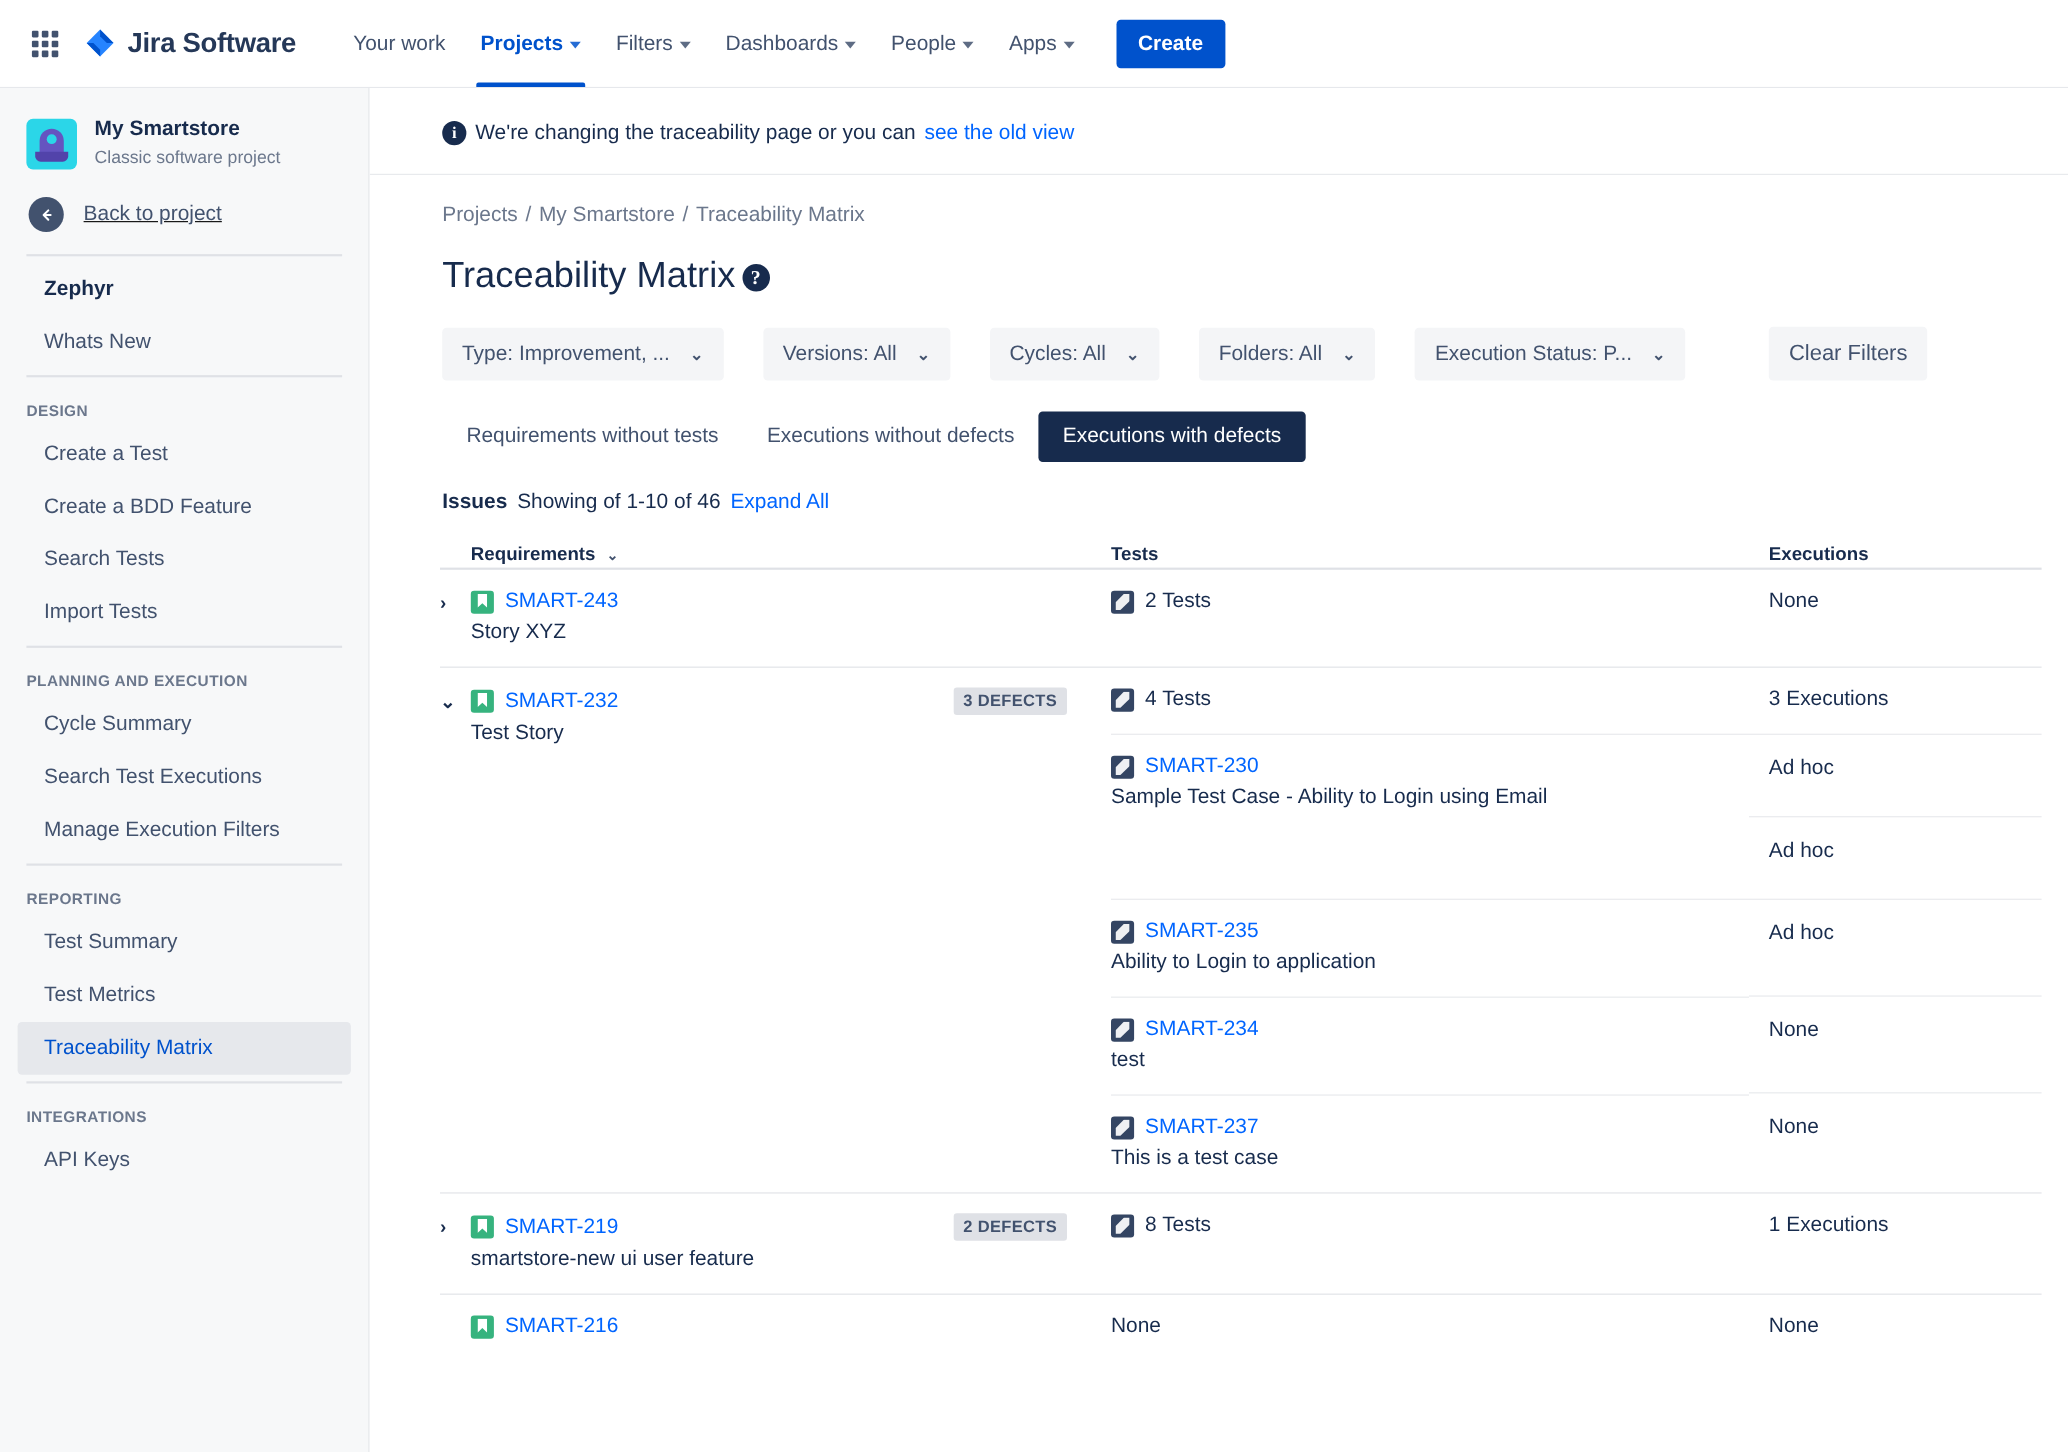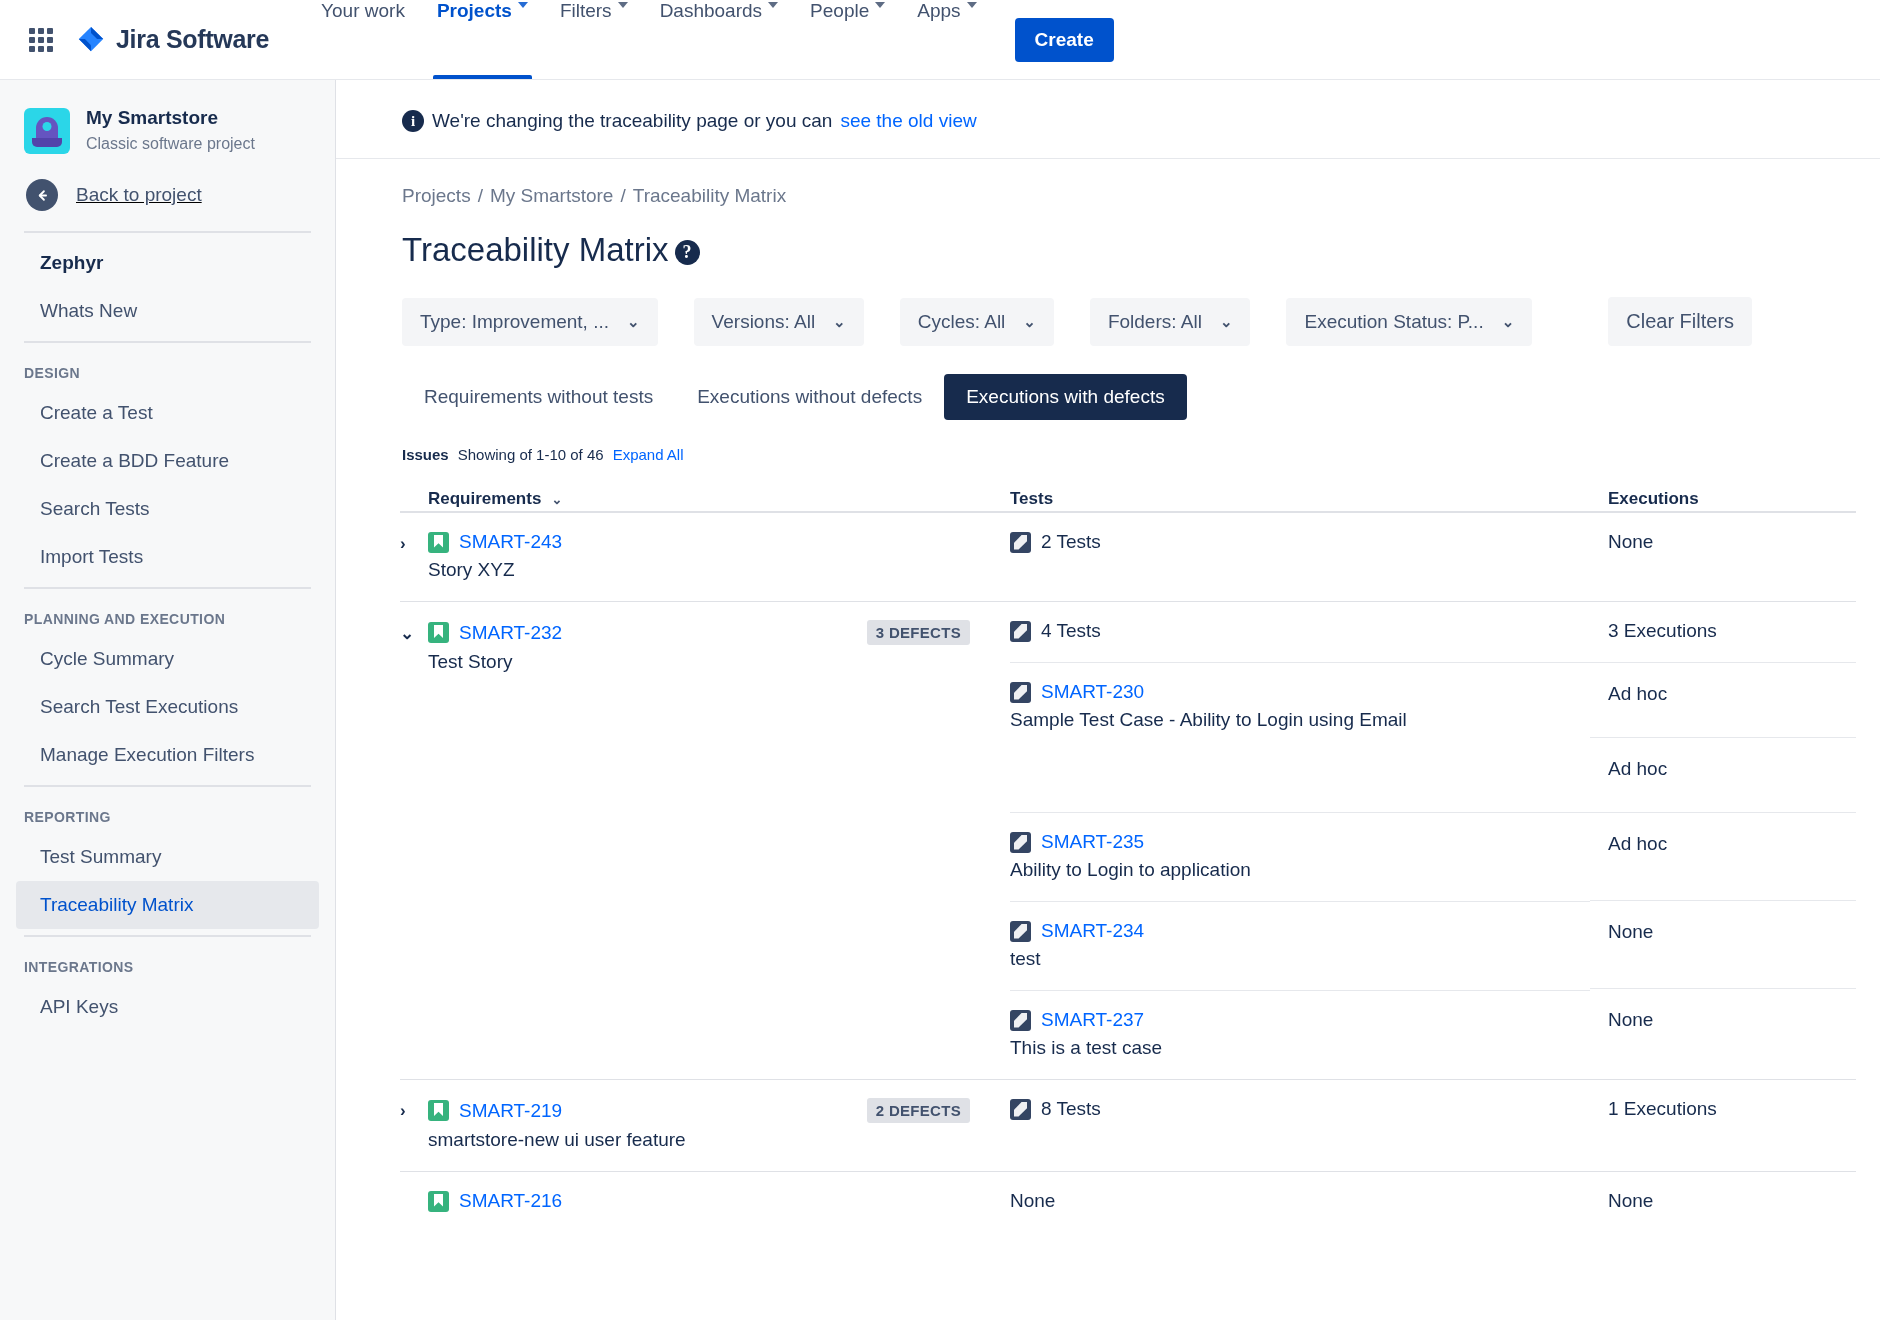--- a/index.html
+++ b/index.html
@@ -26,21 +26,21 @@
     align-content: center; justify-content: center;
     cursor: pointer; border-radius: 3px;
   }
   .app-switcher i { display:block; width:6px; height:6px; background:#42526e; border-radius:1px; }
   .brand { display: flex; align-items: center; gap: 10px; margin-left: 18px; cursor: pointer; }
   .brand-logo { width: 30px; height: 30px; position: relative; }
   .brand-text { font-size: 25px; color: #253858; font-weight: 600; letter-spacing: -0.3px; white-space: nowrap; }
   .nav-items { display: flex; align-items: center; height: 100%; margin-left: 36px; gap: 0px; }
   .nav-item {
     position: relative; height: 100%;
-    display: flex; gap: 6px;
+    display: flex; align-items: center; gap: 6px;
     padding: 0 16px; font-size: 19px; color: #42526e; cursor: pointer; white-space: nowrap;
   }
   .nav-item.active { color: #0052cc; font-weight: 600; }
   .nav-item.active::after {
     content: ""; position: absolute; left: 12px; right: 12px; bottom: 0;
     height: 4px; background: #0052cc; border-radius: 2px 2px 0 0;
   }
   .caret { display:inline-block; width:0;height:0;border-left:5px solid transparent;border-right:5px solid transparent;border-top:6px solid currentColor; opacity:.85; margin-top:2px;}
   .create-btn {
     margin-left: 22px; background: #0052cc; color: #fff;
@@ -128,21 +128,21 @@
     padding: 13px 18px; font-size: 20px; color: #42526e; cursor: pointer; white-space: nowrap;
     margin-left: 40px;
   }
   .tabs { display: flex; align-items: center; gap: 0px; padding: 28px 0 0 66px; }
   .tab {
     font-size: 19px; color: #42526e; padding: 12px 22px; cursor: pointer;
     border-radius: 4px; white-space: nowrap; background: transparent;
     border: none; font-family: inherit;
   }
   .tab.selected { background: #172b4d; color: #ffffff; }
-  .issues-bar { display: flex; align-items: baseline; gap: 9px; padding: 26px 0 0 66px; font-size: 15px; color: #172b4d; }
+  .issues-bar { display: flex; align-items: baseline; gap: 9px; padding: 26px 0 0 66px; font-size: 19px; color: #172b4d; }
   .issues-bar .lbl { font-weight: 700; }
   .issues-bar .cnt { color: #172b4d; }
   
   .matrix { margin: 26px 24px 0 64px; }
   .col-req { width: 610px; min-width: 610px; }
   .col-tests { width: 580px; min-width: 580px; }
   .col-exec { flex: 1; }
   .thead { display: flex; padding-bottom: 2px; border-bottom: 2px solid #dfe1e6; }
   .th { font-size: 17px; font-weight: 700; color: #172b4d; display:flex; align-items:center; gap:10px; }
   .th.req { padding-left: 28px; }
@@ -289,20 +289,21 @@
 
     <div class="sb-section">PLANNING AND EXECUTION</div>
     <div class="sb-item">Cycle Summary</div>
     <div class="sb-item">Search Test Executions</div>
     <div class="sb-item">Manage Execution Filters</div>
 
     <div class="sb-divider"></div>
 
     <div class="sb-section">REPORTING</div>
     <div class="sb-item">Test Summary</div>
+    <div class="sb-item">Test Metrics</div>
     <div class="sb-item active">Traceability Matrix</div>
 
     <div class="sb-divider"></div>
 
     <div class="sb-section">INTEGRATIONS</div>
     <div class="sb-item">API Keys</div>
   </div>
 
   <div class="main">
 

